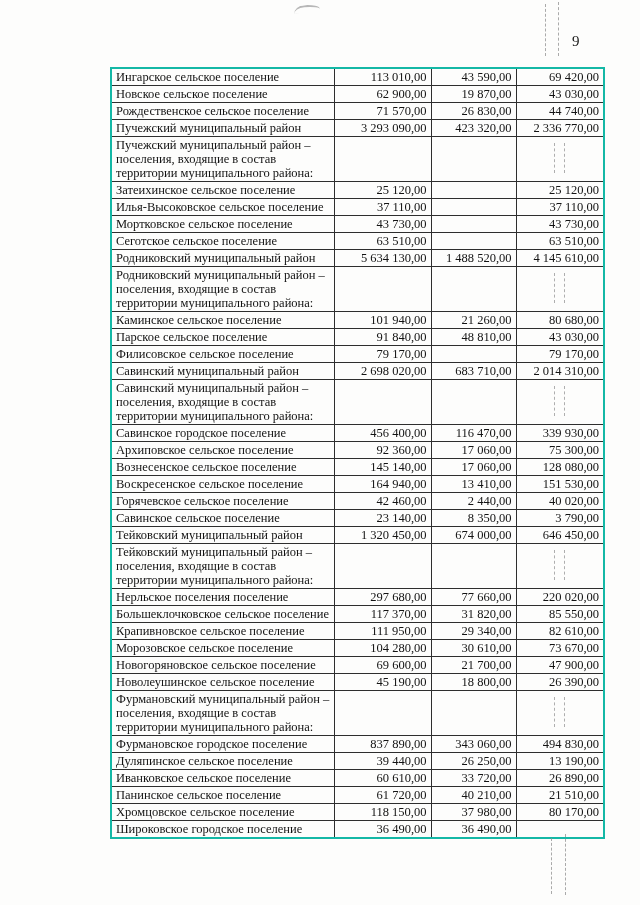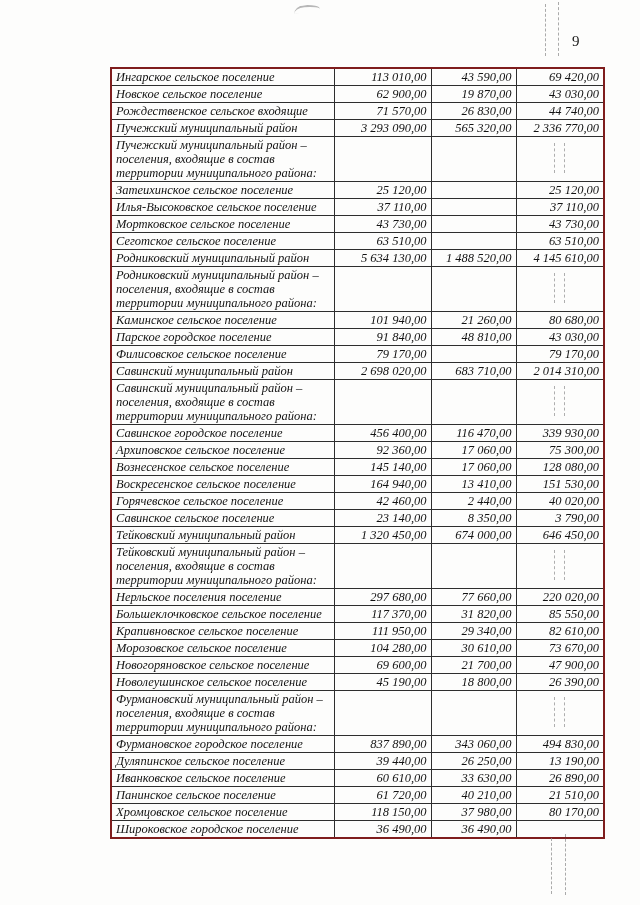--- a/index.html
+++ b/index.html
@@ -27,21 +27,21 @@
     position: absolute;
     left: 110px;
     top: 67px;
     width: 493px;
     border-collapse: collapse;
     table-layout: fixed;
     font-size: 12.5px;
     line-height: 14px;
     color: #131313;
   }
-  table.doc-table { border: 2px solid #7f1d1d; font-style: italic; }
+  table.doc-table { border: 2px solid #14b8a6; }
   .doc-table td {
     border: 1px solid #2e2e2e;
     padding: 1px 4px 1px 3px;
     vertical-align: top;
     overflow: hidden;
   }
   .doc-table td.name {
     white-space: pre-line;
     padding-left: 4px;
   }
@@ -112,29 +112,29 @@
           <td class="num">43 590,00</td>
           <td class="num">69 420,00</td>
         </tr>
         <tr>
           <td class="name">Новское сельское поселение</td>
           <td class="num">62 900,00</td>
           <td class="num">19 870,00</td>
           <td class="num">43 030,00</td>
         </tr>
         <tr>
-          <td class="name">Рождественское сельское входящие</td>
+          <td class="name">Рождественское сельское поселение</td>
           <td class="num">71 570,00</td>
           <td class="num">26 830,00</td>
           <td class="num">44 740,00</td>
         </tr>
         <tr>
           <td class="name">Пучежский муниципальный район</td>
           <td class="num">3 293 090,00</td>
-          <td class="num">565 320,00</td>
+          <td class="num">423 320,00</td>
           <td class="num">2 336 770,00</td>
         </tr>
         <tr>
           <td class="name">Пучежский муниципальный район –
 поселения, входящие в состав
 территории муниципального района:</td>
           <td class="num"></td>
           <td class="num"></td>
           <td class="num">
             <span class="cell-artifact">
@@ -186,21 +186,21 @@
             </span>
           </td>
         </tr>
         <tr>
           <td class="name">Каминское сельское поселение</td>
           <td class="num">101 940,00</td>
           <td class="num">21 260,00</td>
           <td class="num">80 680,00</td>
         </tr>
         <tr>
-          <td class="name">Парское городское поселение</td>
+          <td class="name">Парское сельское поселение</td>
           <td class="num">91 840,00</td>
           <td class="num">48 810,00</td>
           <td class="num">43 030,00</td>
         </tr>
         <tr>
           <td class="name">Филисовское сельское поселение</td>
           <td class="num">79 170,00</td>
           <td class="num"></td>
           <td class="num">79 170,00</td>
         </tr>
@@ -335,21 +335,21 @@
         </tr>
         <tr>
           <td class="name">Дуляпинское сельское поселение</td>
           <td class="num">39 440,00</td>
           <td class="num">26 250,00</td>
           <td class="num">13 190,00</td>
         </tr>
         <tr>
           <td class="name">Иванковское сельское поселение</td>
           <td class="num">60 610,00</td>
-          <td class="num">33 630,00</td>
+          <td class="num">33 720,00</td>
           <td class="num">26 890,00</td>
         </tr>
         <tr>
           <td class="name">Панинское сельское поселение</td>
           <td class="num">61 720,00</td>
           <td class="num">40 210,00</td>
           <td class="num">21 510,00</td>
         </tr>
         <tr>
           <td class="name">Хромцовское сельское поселение</td>

